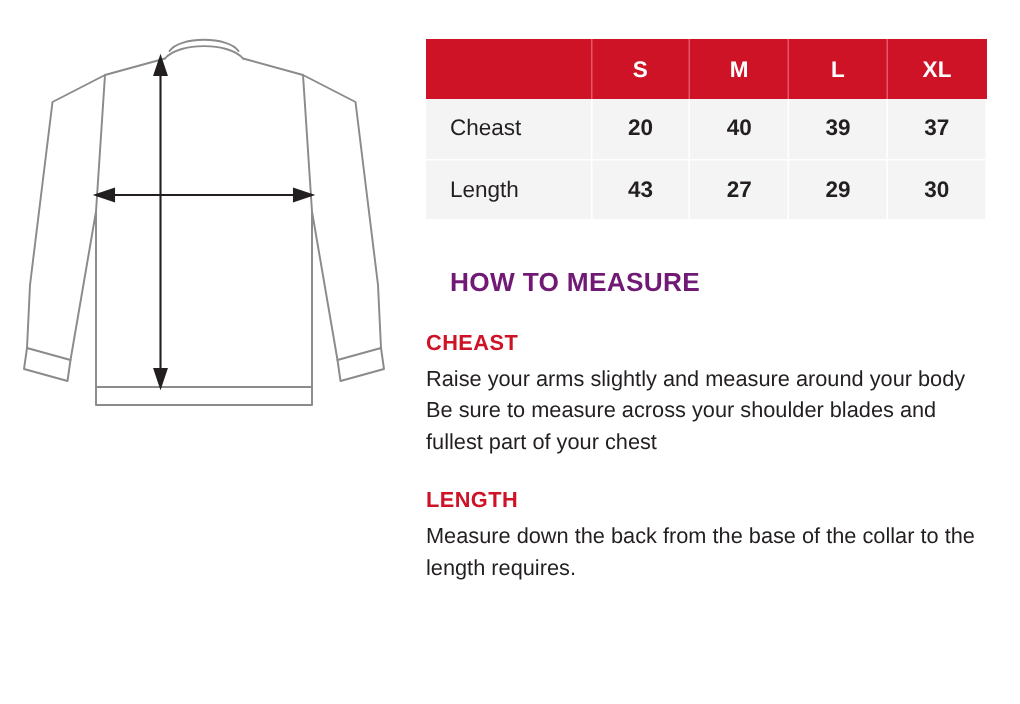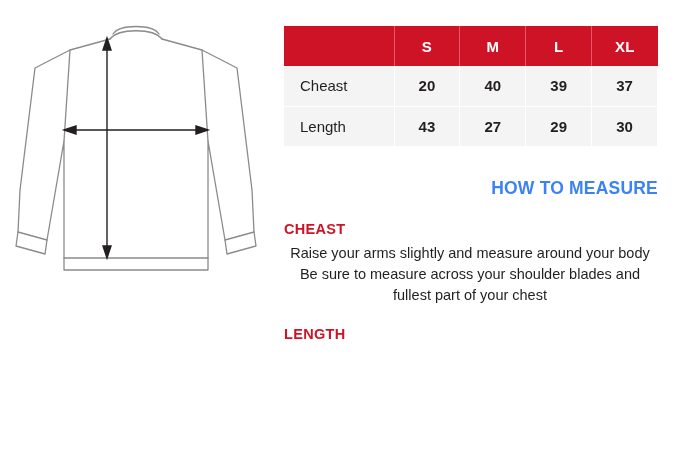--- a/index.html
+++ b/index.html
@@ -79,42 +79,40 @@
     padding-left: 16px;
     font-weight: normal;
     font-size: 15px;
     width: 110px;
   }
 
   
   .how-title {
     font-size: 17.5px;
     font-weight: bold;
-    color: #3b82f6;
+    color: #701a75;
     margin: 32px 0 0 16px;
     letter-spacing: .2px;
-    text-align: right;
   }
   .section {
     margin-top: 22px;
   }
   .section-heading {
     color: #cf1327;
     font-weight: bold;
     font-size: 14.5px;
     letter-spacing: .3px;
     margin: 0 0 6px 0;
   }
   .section-body {
     font-size: 14.5px;
     line-height: 1.45;
     color: #231f20;
     margin: 0;
     max-width: 372px;
-    text-align: center;
   }
   .section.length { margin-top: 20px; }
 </style>
 </head>
 <body>
 
 <div class="page">
 
   <div class="illustration-pane">
     <svg width="272" height="469" viewBox="0 0 272 469" xmlns="http://www.w3.org/2000/svg">
@@ -196,16 +194,17 @@
 
     <h2 class="how-title">HOW TO MEASURE</h2>
 
     <div class="section">
       <p class="section-heading">CHEAST</p>
       <p class="section-body">Raise your arms slightly and measure around your body Be sure to measure across your shoulder blades and fullest part of your chest</p>
     </div>
 
     <div class="section length">
       <p class="section-heading">LENGTH</p>
+      <p class="section-body">Measure down the back from the base of the collar to the length requires.</p>
     </div>
 
   </div>
 </div>
 
 </body></html>

